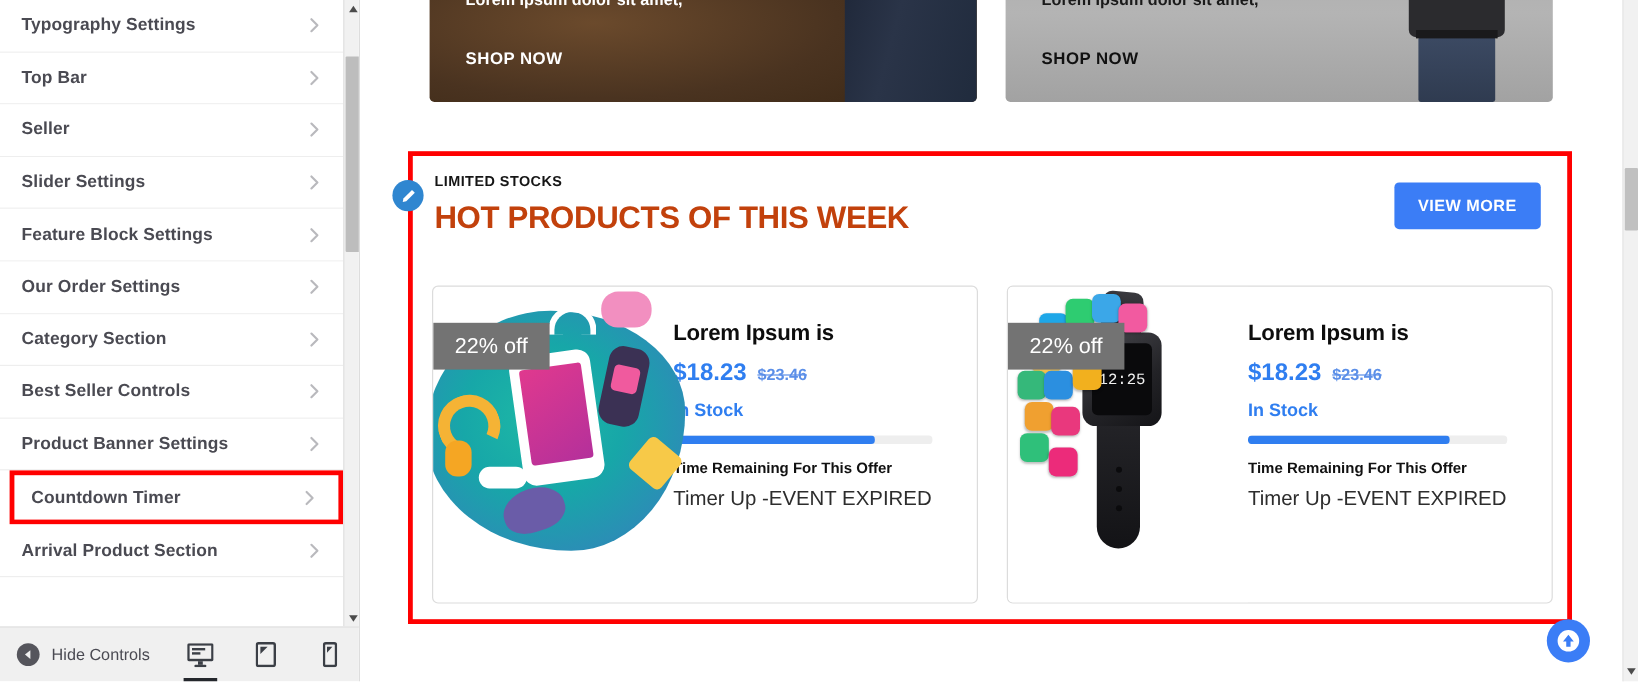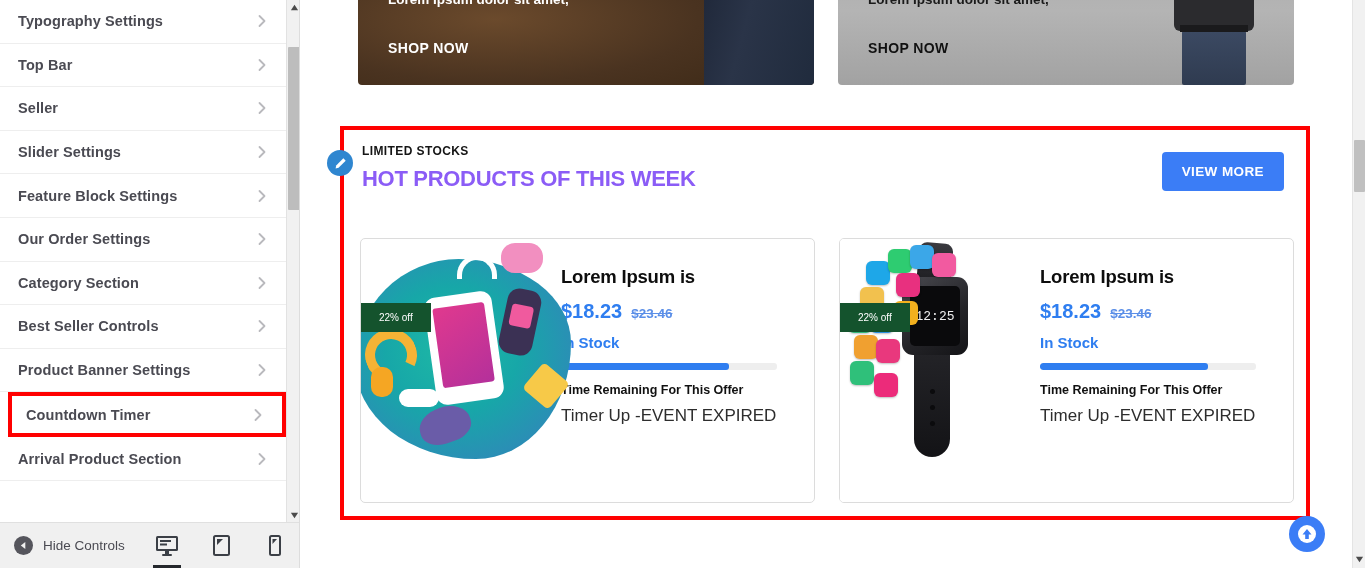--- a/index.html
+++ b/index.html
@@ -181,21 +181,21 @@
     background: #2f86d0; color: #fff;
     display: flex; align-items: center; justify-content: center;
     z-index: 3;
   }
   #sec-head { position: relative; padding: 14px 0 0 18px; }
   #limited-stocks {
     font-size: 12px; font-weight: bold; color: #151515;
     letter-spacing: .4px;
   }
   #hot-title {
-    font-size: 22px; font-weight: bold; color: #8b5cf6;
+    font-size: 26px; font-weight: bold; color: #c2410c;
     letter-spacing: -.3px; margin-top: 8px;
   }
   #view-more {
     position: absolute; right: 22px; top: 22px;
     background: #3b7df6; color: #ffffff;
     border: none; border-radius: 4px;
     padding: 12px 20px;
     font-size: 13.5px; font-weight: bold;
     letter-spacing: .4px; cursor: pointer;
     font-family: "Liberation Sans", sans-serif;
@@ -207,23 +207,23 @@
   }
   .pcard {
     position: relative;
     width: 455px; height: 265px;
     border: 1px solid #dcdcdc; border-radius: 5px;
     background: #ffffff; overflow: hidden;
     display: flex;
   }
   .pc-imgwrap { position: relative; width: 200px; flex: 0 0 200px; }
   .badge-off {
-    position: absolute; left: 0; top: 64px;
-    background: #14532d; color: #ffffff;
-    font-size: 10px; padding: 9px 18px;
+    position: absolute; left: 0; top: 30px;
+    background: #737373; color: #ffffff;
+    font-size: 18px; padding: 9px 18px;
     z-index: 4; white-space: nowrap;
   }
   .pc-info { flex: 1; padding: 27px 16px 0 0; }
   .pc-title {
     font-size: 18.5px; font-weight: bold; color: #0d0d0d;
     letter-spacing: -.2px;
   }
   .pc-prices { margin-top: 12px; display: flex; align-items: baseline; gap: 9px; }
   .pc-price { font-size: 20px; font-weight: bold; color: #2f7ef0; }
   .pc-old { font-size: 13.5px; font-weight: bold; color: #5b8fe8; text-decoration: line-through; }

